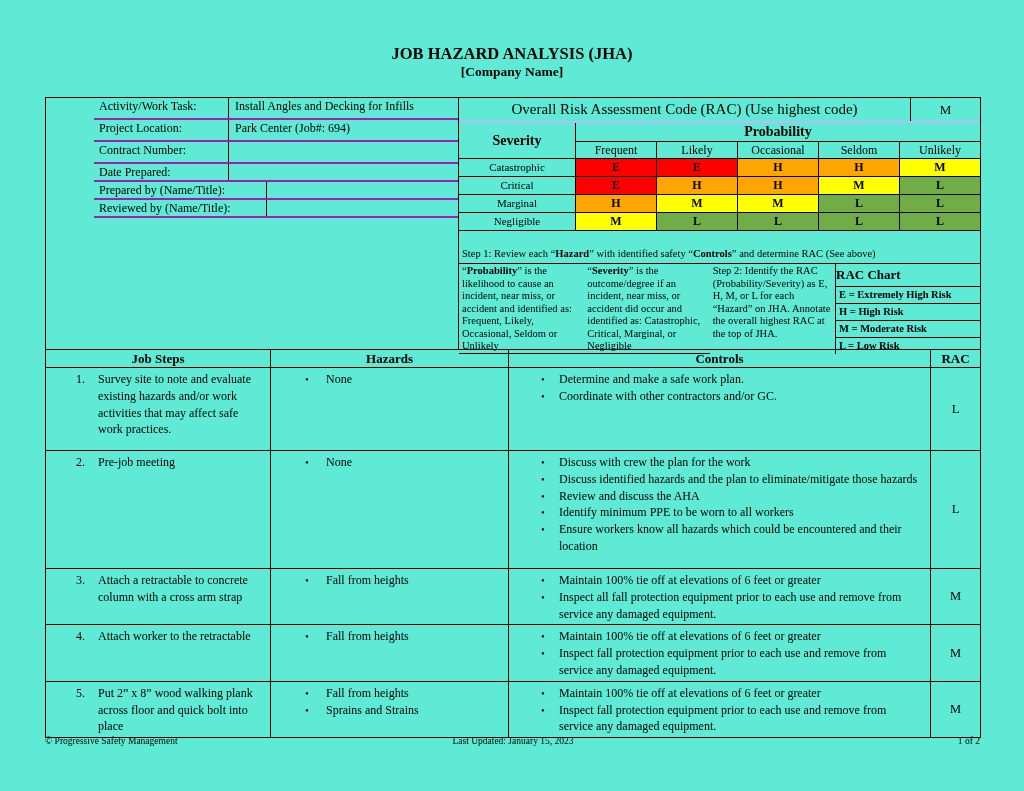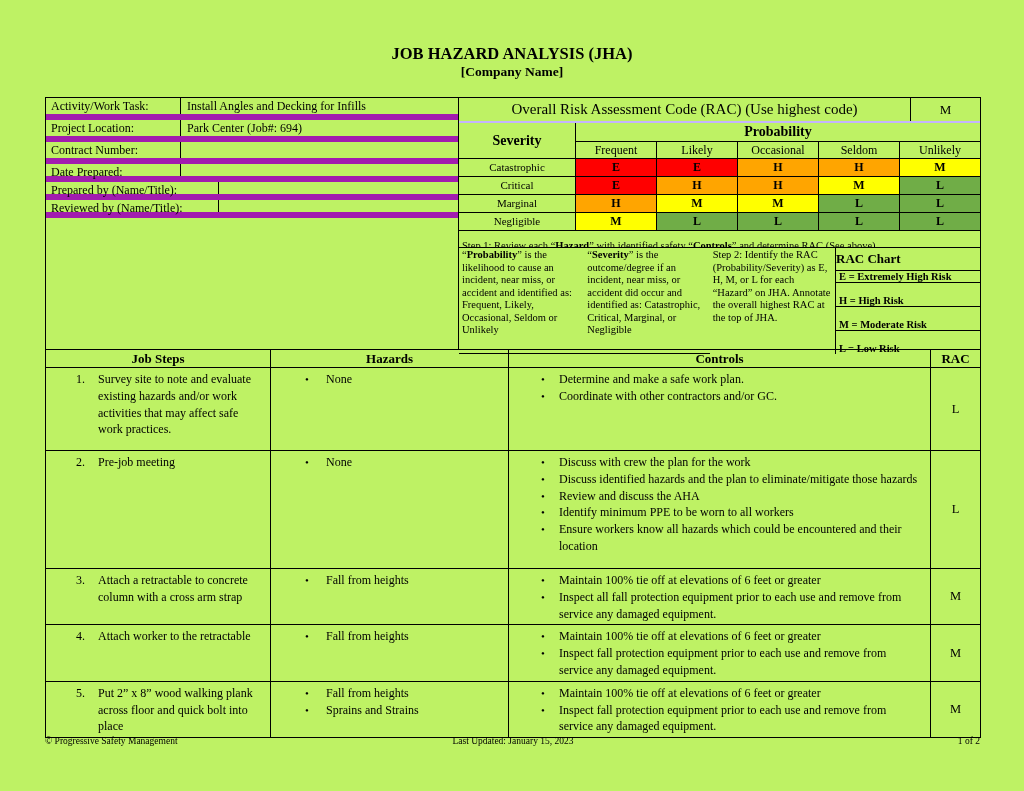--- a/index.html
+++ b/index.html
@@ -1,32 +1,32 @@
 <!DOCTYPE html>
 <html><head>
 <meta charset="utf-8">
 <style>
   * { margin:0; padding:0; box-sizing:border-box; }
   html,body { background:#ffffff; }
   .page {
-    position:relative; width:1024px; height:791px; background:#bef264;
+    position:relative; width:1024px; height:791px; background:#5eead4;
     font-family:"Liberation Serif","DejaVu Serif",serif; color:#000; overflow:hidden;
   }
   .doc-title { position:absolute; top:44px; left:0; width:100%; text-align:center;
     font-size:16.5px; font-weight:bold; }
   .doc-subtitle { position:absolute; top:64px; left:0; width:100%; text-align:center;
     font-size:13.5px; font-weight:bold; }
 
   .outer { position:absolute; left:45px; top:97px; width:936px; border:1px solid #000; }
 
   
   .top-section { display:flex; height:251px; }
   .left-pane { width:413px; border-right:1px solid #000; display:flex; flex-direction:column; }
   .field-rows { display:flex; flex-direction:column; }
-  .field-row { display:flex; height:18px; border-bottom:6px solid #a21caf; font-size:12px; }
+  .field-row { display:flex; height:18px; border-bottom:2px solid #a21caf; font-size:12px;margin-left:48px; }
   .field-row:nth-child(-n+3) { height:22px; }
   .field-row .label { width:135px; border-right:1px solid #000; padding:1px 2px 0 5px; white-space:nowrap; }
   .field-row:nth-child(n+5) .label { width:173px; }
   .field-row .value { flex:1; padding:1px 4px 0 6px; white-space:nowrap; }
   .notes-row { height:18px; border-bottom:1px solid #000; font-size:12px; padding:1px 2px 0 5px; }
   .notes-empty { flex:1; }
 
   .right-pane { flex:1; display:flex; flex-direction:column; }
   .overall-row { height:25px; display:flex; border-bottom:2px solid #c4b5fd; }
   .overall-label { flex:1; border-right:1px solid #000; text-align:center; font-size:15px; line-height:23px; }
@@ -42,29 +42,29 @@
   .prob-cols { flex:1; display:flex; }
   .prob-col { flex:1; border-right:1px solid #000; text-align:center; font-size:12px; line-height:16px; }
   .prob-col:last-child { border-right:none; }
   .matrix-row { display:flex; height:18px; border-bottom:1px solid #000; }
   .matrix-severity { width:117px; border-right:1px solid #000; text-align:center; font-size:11px; line-height:16px; }
   .matrix-cell { flex:1; border-right:1px solid #000; text-align:center;
     font-size:12px; font-weight:bold; line-height:16px; }
   .matrix-cell:last-child { border-right:none; }
 
   .step1-row { height:21px; border-bottom:1px solid #000; font-size:10.5px;
-    line-height:13px; padding:8px 3px; white-space:nowrap; overflow:hidden; }
+    line-height:13px; padding:16px 3px; white-space:nowrap; overflow:hidden; }
   .defs-section { flex:1; display:flex; }
   .defs-left { width:377px; border-right:1px solid #000; display:flex; flex-direction:row; }
   .def-row { flex:1; border-bottom:1px solid #000; font-size:10.5px; line-height:12.5px; padding:1px 3px 0 3px; }
   .def-row:last-child { border-bottom:none; }
   .rac-chart { flex:1; display:flex; flex-direction:column; }
   .rac-chart-title { height:23px; border-bottom:1px solid #000; text-align:left;
     font-size:13px; font-weight:bold; line-height:21px; }
-  .rac-entries { flex:1; display:flex; flex-direction:column;gap:12px; }
+  .rac-entries { flex:1; display:flex; flex-direction:column; }
   .rac-entry { flex:1; border-bottom:1px solid #000; font-size:10.5px; font-weight:bold;
     display:flex; align-items:center; padding-left:3px; }
   .rac-entry:last-child { border-bottom:none; }
 
   
   .job-table { border-top:1px solid #000; }
   .job-head { display:flex; height:18px; border-bottom:1px solid #000;
     font-size:13px; font-weight:bold; text-align:center; }
   .jh { line-height:17px; }
   .col-steps { width:225px; border-right:1px solid #000; }

